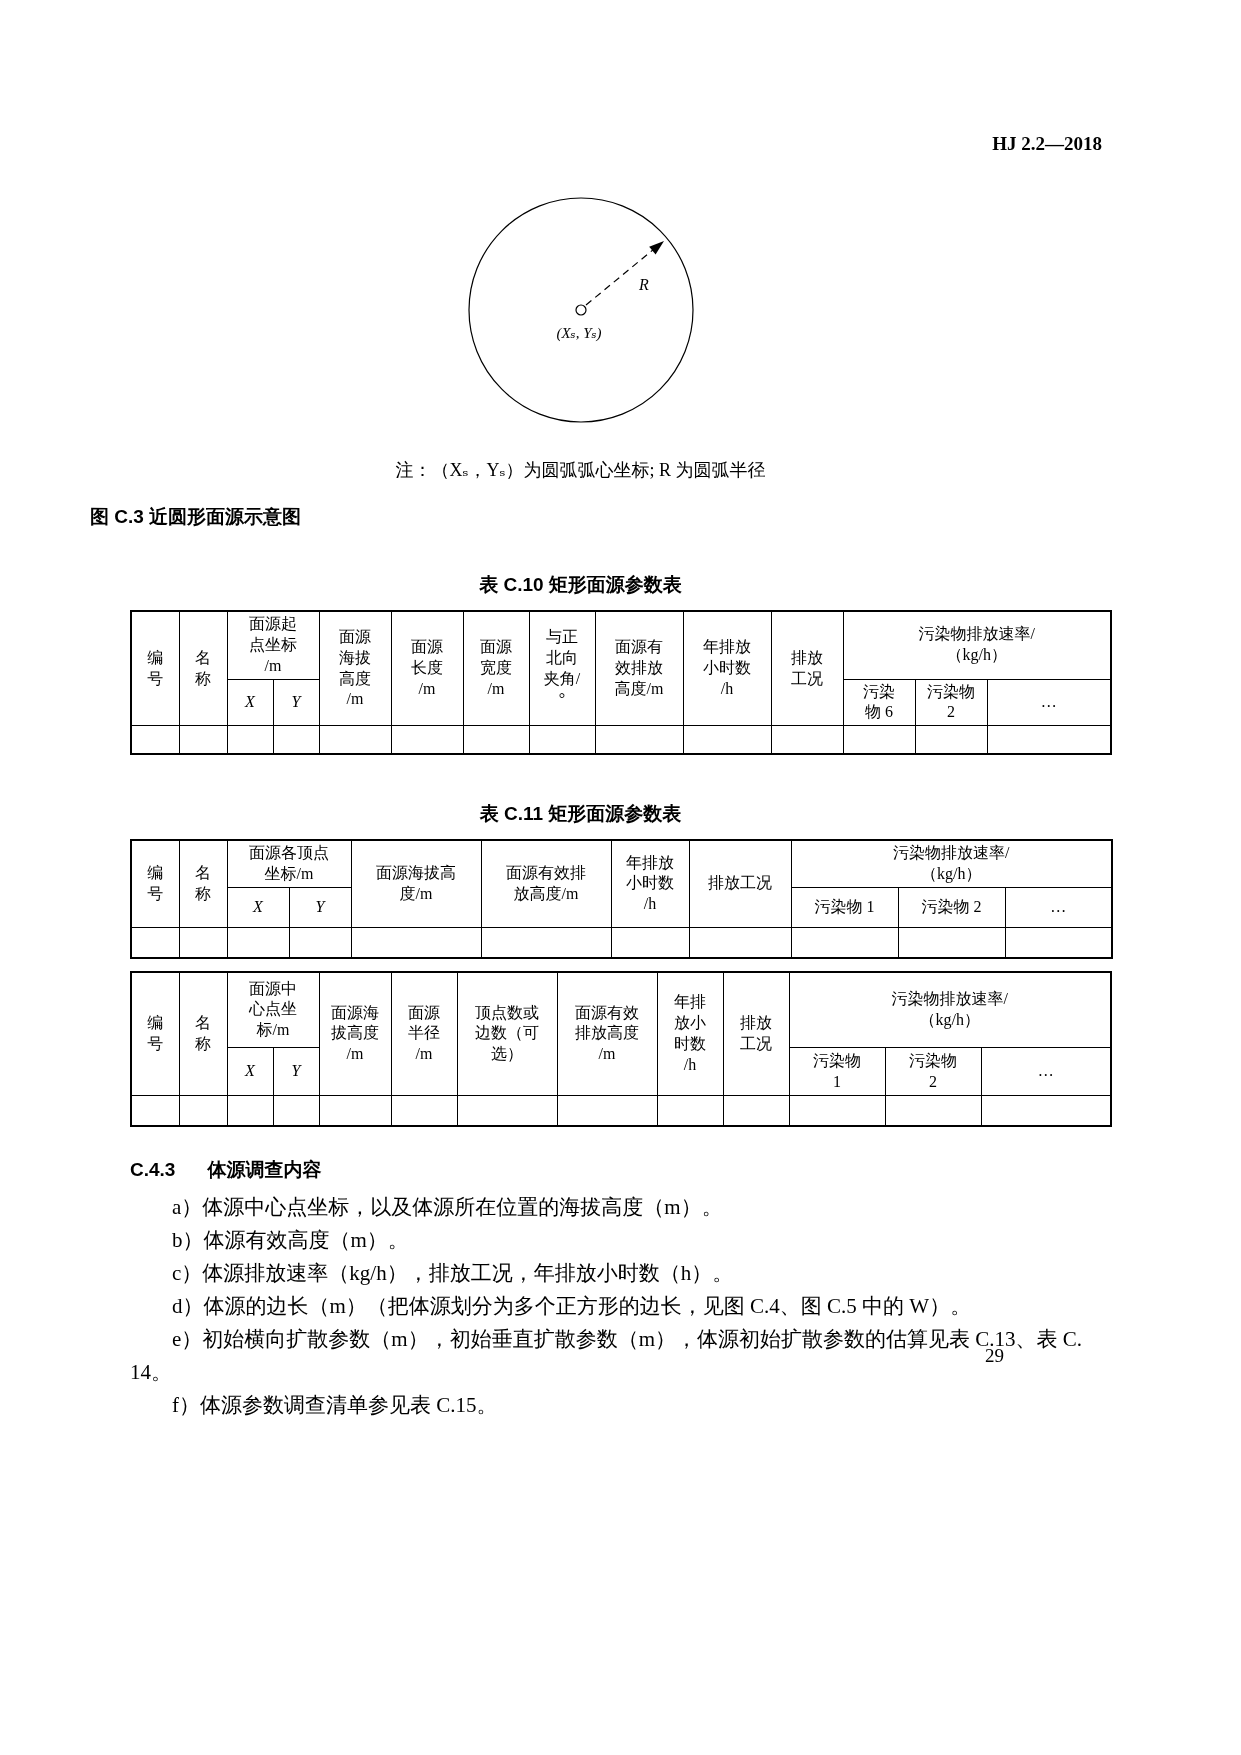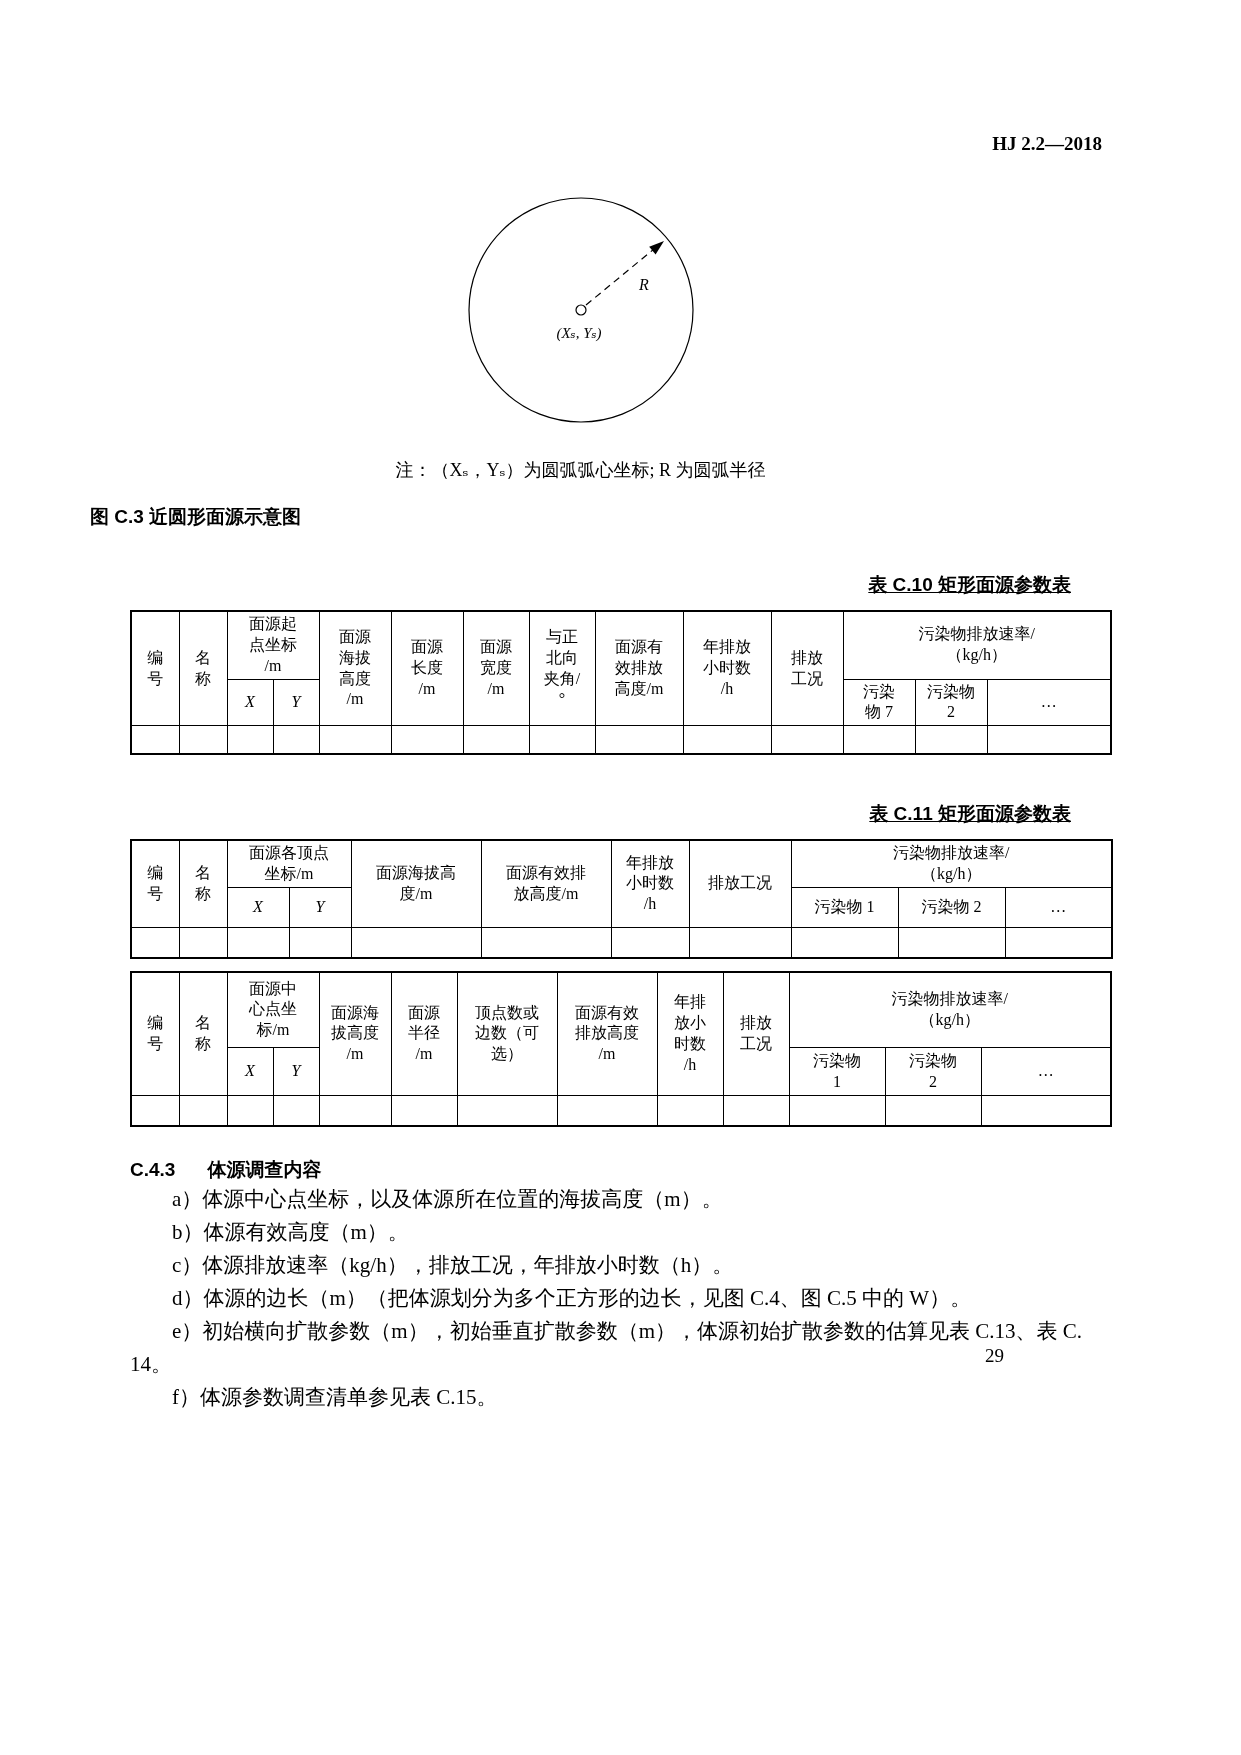--- a/index.html
+++ b/index.html
@@ -33,24 +33,23 @@
     transform:translateX(-40px);
   }
   .fig-caption {
     margin-top:22px; font-size:19px; font-weight:bold;
     font-family:"Liberation Sans","DejaVu Sans",sans-serif;
     transform:translateX(-40px);
   }
 
   
   .table-caption {
-    text-align:right; font-size:19px; font-weight:bold;
+    text-align:center; font-size:19px; font-weight:bold;
     font-family:"Liberation Sans","DejaVu Sans",sans-serif;
     transform:translateX(-40px);
-    text-decoration:underline;
   }
   .cap10 { margin-top:42px; }
   .cap11 { margin-top:46px; }
   .cap12 { margin-top:38px; }
   .ptable {
     border-collapse:collapse; width:981px; table-layout:fixed;
     margin-top:12px; border:2px solid #000;
   }
   .ptable td {
     border:1px solid #000;
@@ -65,21 +64,21 @@
   .c11 tr.r1{height:48px} .c11 tr.r2{height:40px} .c11 tr.r3{height:30px}
   .c12 tr.r1{height:76px} .c12 tr.r2{height:48px} .c12 tr.r3{height:30px}
 
   
   .section-heading {
     margin-top:30px;
     font-family:"Liberation Sans","DejaVu Sans",sans-serif;
     font-size:19px; font-weight:bold;
   }
   .section-heading .num { margin-right:32px; }
-  .list { }
+  .list { margin-top:8px; }
   .list p {
     font-size:21px; line-height:33px;
     text-indent:42px;
   }
   .list p.cont { text-indent:0; }
 
   .page-number {
     position:absolute; left:985px; top:1345px;
     font-size:19px;
   }
@@ -155,21 +154,21 @@
 /h</td>
           <td rowspan="2">排放
 工况</td>
           <td colspan="3">污染物排放速率/
 （kg/h）</td>
         </tr>
         <tr class="r2">
           <td class="it">X</td>
           <td class="it">Y</td>
           <td>污染
-物 7</td>
+物 6</td>
           <td>污染物
 2</td>
           <td>…</td>
         </tr>
         <tr class="r3">
           <td></td>
             <td></td>
           <td></td>
             <td></td>
           <td></td>

